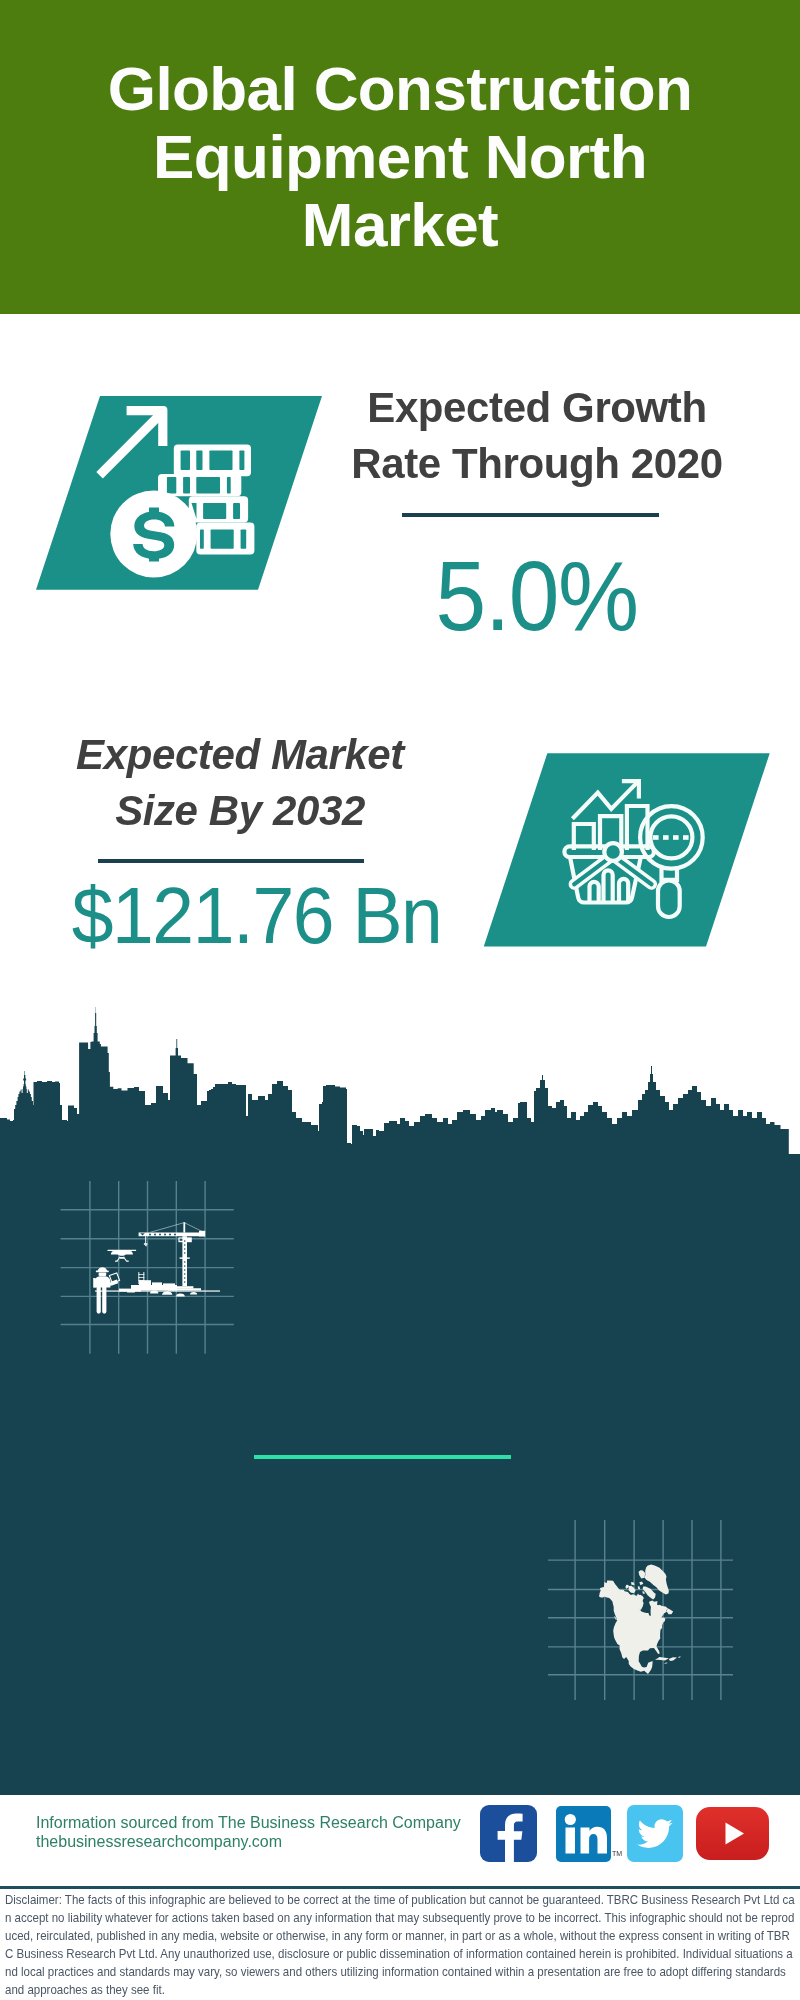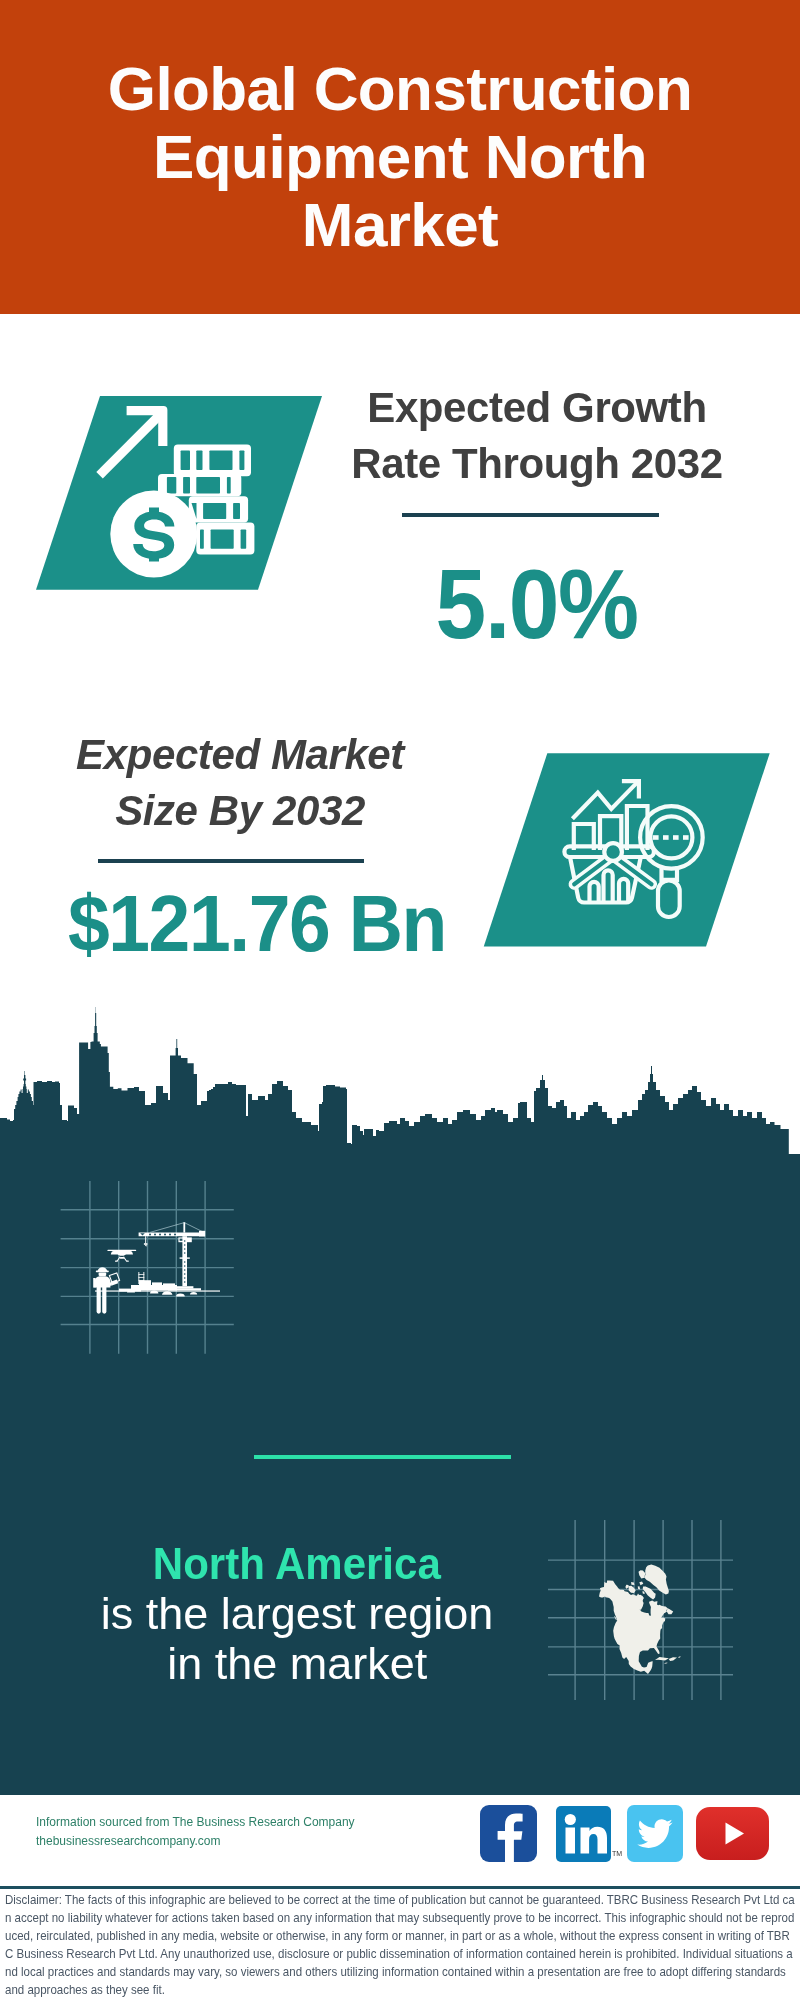--- a/index.html
+++ b/index.html
@@ -1,45 +1,45 @@
 <!DOCTYPE html>
 <html><head>
 <meta charset="utf-8">
 <title>Infographic</title>
 <style>
   html,body{margin:0;padding:0;}
   body{width:800px;height:2000px;background:#ffffff;font-family:"Liberation Sans",sans-serif;overflow:hidden;}
   .page{position:relative;width:800px;height:2000px;background:#fff;}
 
   
-  .header{position:absolute;left:0;top:0;width:800px;height:314px;background:#c2410c;}
+  .header{position:absolute;left:0;top:0;width:800px;height:314px;background:#4d7c0f;}
   .header-title{position:absolute;left:0;top:55px;width:800px;margin:0;color:#fdfdfd;
     font-size:62px;font-weight:bold;text-align:center;line-height:68px;letter-spacing:-0.6px;}
 
   .stat-label{position:absolute;color:#404040;font-size:42px;font-weight:bold;line-height:56px;text-align:center;letter-spacing:-0.4px;}
   .stat-rule{position:absolute;height:4px;background:#1b4150;}
-  .stat-value{position:absolute;color:#1b8f88;font-weight:bold;text-align:center;letter-spacing:-1.5px;margin-top:8px;}
+  .stat-value{position:absolute;color:#1b8f88;font-weight:normal;text-align:center;letter-spacing:-1.5px;}
   .stat-value>span{display:inline-block;transform-origin:50% 50%;}
 
   
   .lower{position:absolute;left:0;top:1154px;width:800px;height:641px;background:#174250;}
   .skyline{position:absolute;left:0;top:1020px;width:800px;height:140px;}
 
   .msg{position:absolute;text-align:center;color:#ffffff;font-size:42px;line-height:48px;}
   .msg .sc{display:inline-block;transform:scaleX(0.957);transform-origin:50% 50%;}
   .msg .hl.sc{transform:scaleX(0.90);}
   .msg .hl{color:#2fe4ae;font-weight:bold;}
   .msg2{font-size:44px;line-height:50px;}
   .msg2 .sc{transform:scaleX(1.022);}
   .msg2 .hl.sc{transform:scaleX(0.955);}
   .mid-rule{position:absolute;height:4.2px;background:#2ce0a8;}
 
   
   .footer{position:absolute;left:0;top:0;width:800px;height:2000px;background:transparent;pointer-events:none;}
-  .src-text{position:absolute;left:36px;top:1813px;color:#2e8068;font-size:12px;line-height:19.2px;white-space:nowrap;}
+  .src-text{position:absolute;left:36px;top:1813px;color:#2e8068;font-size:16px;line-height:19.2px;white-space:nowrap;}
   .disclaimer{position:absolute;left:5px;top:1891px;width:893px;color:#4a5765;font-size:13px;line-height:18.1px;
      transform:scaleX(0.8847);transform-origin:0 0;word-break:break-all;}
   .footer-rule{position:absolute;left:0;top:1886px;width:800px;height:2.5px;background:#1d4f5f;}
   .social{position:absolute;}
 </style>
 </head>
 <body>
 
 <div class="page">
 
@@ -95,21 +95,21 @@
           </g>
         </g>
 
         <g>
           <circle cx="153.8" cy="534" r="43.5" fill="#ffffff"></circle>
           <path d="M149 507.5 h10 v7 h-10 z M149 554 h10 v7.5 h-10 z" fill="#1b9089"></path>
           <path d="M153.9 511.5 c-11.6 0 -19.6 6.2 -19.6 14.4 c0 8.0 6.3 12.1 18.2 13.5 c8.9 1.0 11.8 2.6 11.8 5.9 c0 3.6 -4.3 6.0 -10.6 6.0 c-6.8 0 -10.9 -2.7 -11.1 -7.2 h-9.4 c0.3 8.9 7.9 14.9 20.7 14.9 c12.3 0 20.3 -5.6 20.3 -14.1 c0 -8.0 -5.6 -12.0 -18.3 -13.5 c-9.3 -1.1 -11.8 -2.6 -11.8 -5.9 c0 -3.6 4.0 -6.1 10.0 -6.1 c6.5 0 10.5 2.7 10.9 7.0 h9.4 c-0.3 -8.6 -7.8 -14.9 -20.5 -14.9 z" fill="#1b9089"></path>
         </g>
       </g>
     </svg>
-    <div class="stat-label" style="left:317px;top:380px;width:440px;"><span>Expected Growth</span><br><span>Rate Through 2032</span></div>
+    <div class="stat-label" style="left:317px;top:380px;width:440px;"><span>Expected Growth</span><br><span>Rate Through 2020</span></div>
     <div class="stat-rule" style="left:402px;top:512.5px;width:257px;height:4px;"></div>
     <div class="stat-value" style="left:317px;top:547px;width:440px;font-size:98px;line-height:98px;"><span style="transform:scaleX(0.93)">5.0%</span></div>
   </div>
 
   <div class="lower"></div>
   <svg class="skyline" style="position:absolute;left:0;top:1000px;width:800px;height:175px;" viewBox="0 1000 800 175" preserveAspectRatio="none">
     <path fill="#174250" d="M0,1170 L0,1118 L7,1118 L7,1119.5 L10,1119.5 L10,1121 L13,1121 L13,1120 L14,1120 L14,1109 L15.2,1109 L15.2,1105 L16.4,1105 L16.4,1101 L17.6,1101 L17.6,1097 L18.4,1097 L18.4,1094 L19.4,1094 L19.4,1091.5 L20.6,1091.5 L20.6,1089.5 L21.6,1089.5 L21.6,1093 L22.6,1093 L22.6,1089 L23.0,1089 L23.0,1086.5 L23.6,1086.5 L23.6,1084 L24.0,1084 L24.0,1080.5 L23.2,1080.5 L23.2,1078.5 L24.0,1078.5 L24.0,1075 L24.4,1075 L24.4,1071.0 L24.9,1071.0 L24.9,1075 L25.4,1075 L25.4,1078.5 L26.1,1078.5 L26.1,1080.5 L25.4,1080.5 L25.4,1084 L25.8,1084 L25.8,1086.5 L26.4,1086.5 L26.4,1089 L26.8,1089 L26.8,1093 L27.8,1093 L27.8,1089.5 L28.8,1089.5 L28.8,1091.5 L29.9,1091.5 L29.9,1094 L30.9,1094 L30.9,1097 L31.8,1097 L31.8,1101 L33.0,1101 L33.0,1105 L33.5,1105 L33.5,1082 L37,1082 L37,1081 L42,1081 L42,1082 L47,1082 L47,1081 L52,1081 L52,1082 L55,1082 L55,1081.5 L59,1081.5 L59,1083 L60,1083 L60,1105 L62,1105 L62,1120 L67,1120 L67,1121 L68,1121 L68,1105.5 L74,1105.5 L74,1108 L77,1108 L77,1114 L79.1,1114 L79.1,1042.5 L88.1,1042.5 L88.1,1048.9 L90.4,1048.9 L90.4,1042.1 L91.5,1042.1 L91.5,1041.4 L93.6,1041.4 L93.6,1033 L94.5,1033 L94.5,1026 L95.1,1026 L95.1,1013 L95.5,1013 L95.5,1007 L95.8,1007 L95.8,1013 L96.2,1013 L96.2,1026 L96.8,1026 L96.8,1033 L97.6,1033 L97.6,1041.4 L99.8,1041.4 L99.8,1044 L100.9,1044 L100.9,1046.6 L107.6,1046.6 L107.6,1053 L108.8,1053 L108.8,1072.1 L109.9,1072.1 L109.9,1086.8 L113.3,1086.8 L113.3,1089 L117.8,1089 L117.8,1088.3 L121.5,1088.3 L121.5,1090.5 L127.5,1090.5 L127.5,1088 L134,1088 L134,1087 L139,1087 L139,1091 L145,1091 L145,1105 L151,1105 L151,1103 L156,1103 L156,1086 L163,1086 L163,1093 L168,1093 L168,1100 L170,1100 L170,1055.5 L175.6,1055.5 L175.6,1048 L176.4,1048 L176.4,1039 L177.2,1039 L177.2,1048 L178.0,1048 L178.0,1055.5 L181,1055.5 L181,1058 L187.5,1058 L187.5,1063.3 L193.7,1063.3 L193.7,1074 L197,1074 L197,1105 L201,1105 L201,1101 L207,1101 L207,1091 L209,1091 L209,1090 L211,1090 L211,1089 L213,1089 L213,1087 L215,1087 L215,1084 L228,1084 L228,1082 L232,1082 L232,1084 L236,1084 L236,1085 L246,1085 L246,1116 L248,1116 L248,1094 L252,1094 L252,1100 L258,1100 L258,1096 L265,1096 L265,1100 L268,1100 L268,1094 L272,1094 L272,1084 L277,1084 L277,1081 L283,1081 L283,1086 L288,1086 L288,1090 L292,1090 L292,1112 L296,1112 L296,1118 L302,1118 L302,1122 L311,1122 L311,1125 L318,1125 L318,1131 L319,1131 L319,1104 L322,1104 L322,1102 L323,1102 L323,1086 L326,1086 L326,1085 L335,1085 L335,1086.5 L340,1086.5 L340,1087.5 L346,1087.5 L346,1089 L347,1089 L347,1143 L351,1143 L351,1144 L352,1144 L352,1125 L357,1125 L357,1126 L360,1126 L360,1131 L363,1131 L363,1135 L364,1135 L364,1129 L373,1129 L373,1136 L376,1136 L376,1130 L379,1130 L379,1131 L384,1131 L384,1123 L389,1123 L389,1121 L397,1121 L397,1124 L400,1124 L400,1118 L405,1118 L405,1121 L409,1121 L409,1126 L414,1126 L414,1122 L420,1122 L420,1116 L425,1116 L425,1114 L432,1114 L432,1118 L437,1118 L437,1122 L443,1122 L443,1118 L448,1118 L448,1124 L452,1124 L452,1120 L457,1120 L457,1112 L463,1112 L463,1110 L470,1110 L470,1114 L476,1114 L476,1120 L481,1120 L481,1116 L485,1116 L485,1110 L491,1110 L491,1108 L495,1108 L495,1112 L497,1112 L497,1110 L503,1110 L503,1114 L508,1114 L508,1122 L513,1122 L513,1118 L518,1118 L518,1103 L520,1103 L520,1102 L527,1102 L527,1118 L531,1118 L531,1122 L534,1122 L534,1091 L536,1091 L536,1088 L540,1088 L540,1080 L542,1080 L542,1075 L543,1075 L543,1080 L545,1080 L545,1088 L548,1088 L548,1106 L552,1106 L552,1108 L556,1108 L556,1102 L560,1102 L560,1100 L564,1100 L564,1106 L567,1106 L567,1118 L571,1118 L571,1112 L576,1112 L576,1120 L580,1120 L580,1116 L584,1116 L584,1112 L588,1112 L588,1105 L593,1105 L593,1102 L598,1102 L598,1106 L602,1106 L602,1112 L607,1112 L607,1118 L612,1118 L612,1124 L617,1124 L617,1118 L622,1118 L622,1112 L627,1112 L627,1116 L632,1116 L632,1110 L638,1110 L638,1100 L642,1100 L642,1094 L645,1094 L645,1090 L648,1090 L648,1082 L650,1082 L650,1074 L651,1074 L651,1066 L652,1066 L652,1074 L653,1074 L653,1082 L656,1082 L656,1090 L660,1090 L660,1096 L665,1096 L665,1102 L669,1102 L669,1110 L673,1110 L673,1104 L678,1104 L678,1098 L683,1098 L683,1094 L688,1094 L688,1090 L692,1090 L692,1086 L697,1086 L697,1092 L701,1092 L701,1100 L706,1100 L706,1106 L711,1106 L711,1098 L716,1098 L716,1104 L720,1104 L720,1110 L724,1110 L724,1104 L729,1104 L729,1110 L733,1110 L733,1116 L738,1116 L738,1110 L743,1110 L743,1116 L747,1116 L747,1112 L752,1112 L752,1118 L757,1118 L757,1112 L762,1112 L762,1118 L766,1118 L766,1124 L770,1124 L770,1122 L774.5,1122 L774.5,1125 L780.5,1125 L780.5,1129 L788.8,1129 L788.8,1154 L800,1154 L800,1170 Z"></path>
   </svg>
 
   <svg style="position:absolute;left:50px;top:1175px;" width="195" height="185" viewBox="50 1175 195 185">
@@ -214,25 +214,20 @@
   <div class="mid-rule" style="left:254px;top:1455px;width:257px;height:4.2px;"></div>
 
   <svg style="position:absolute;left:545px;top:1515px;" width="190" height="190" viewBox="545 1515 190 190">
     <g stroke="#5a8290" stroke-width="1.4">
       <path d="M575.1 1520 V1700 M604.7 1520 V1700 M634.1 1520 V1700 M663.1 1520 V1700 M692.0 1520 V1700 M720.9 1520 V1700"></path>
       <path d="M548 1560.1 H733 M548 1589.5 H733 M548 1617.8 H733 M548 1646.9 H733 M548 1674.7 H733"></path>
     </g>
     <path fill="#f0f0ea" fill-rule="evenodd" d="M604.3,1582.8 L603.9,1581.9 L605.2,1582.4 L606.2,1583.0 L606.9,1582.5 L607.1,1580.5 L609.3,1580.5 L613.1,1580.7 L613.8,1582.0 L615.4,1584.6 L617.1,1586.5 L618.3,1588.2 L620.0,1589.7 L622.3,1589.7 L623.8,1589.9 L624.6,1591.3 L625.8,1591.4 L628.0,1592.1 L629.2,1593.7 L631.0,1595.0 L633.0,1594.3 L634.9,1595.3 L636.9,1595.8 L638.0,1593.4 L639.1,1594.9 L640.3,1594.7 L642.5,1595.9 L643.9,1597.9 L643.0,1599.5 L642.7,1601.1 L643.6,1603.1 L642.8,1606.2 L640.9,1610.0 L639.5,1609.0 L641.4,1611.4 L644.3,1612.4 L646.6,1612.9 L648.4,1612.9 L649.3,1615.6 L650.9,1615.8 L650.6,1613.0 L650.6,1610.1 L650.9,1607.0 L649.2,1603.1 L649.1,1601.7 L652.2,1600.5 L654.3,1601.8 L656.8,1601.3 L657.5,1601.3 L657.0,1604.4 L658.2,1605.3 L659.4,1604.7 L661.5,1605.8 L663.4,1606.3 L665.6,1606.4 L668.2,1608.7 L666.7,1610.1 L666.0,1612.2 L664.2,1613.3 L662.3,1616.0 L661.2,1617.7 L663.3,1617.4 L665.3,1618.6 L664.9,1621.2 L663.7,1621.8 L662.6,1623.9 L662.0,1625.7 L662.1,1627.9 L660.6,1629.6 L660.3,1631.7 L660.1,1634.7 L660.2,1638.5 L658.6,1640.8 L657.1,1644.0 L656.5,1646.4 L659.1,1651.0 L659.7,1653.6 L658.2,1654.1 L655.8,1650.4 L653.9,1647.9 L649.9,1648.2 L648.0,1650.5 L645.6,1650.6 L642.8,1650.4 L640.0,1652.1 L638.9,1655.9 L638.7,1661.2 L641.9,1666.8 L644.0,1667.6 L646.6,1666.9 L648.2,1662.7 L651.2,1661.4 L652.7,1661.3 L652.2,1666.5 L651.6,1668.6 L650.7,1670.3 L648.0,1674.0 L644.2,1670.8 L640.8,1671.7 L638.0,1670.7 L633.9,1669.1 L630.6,1666.5 L628.8,1664.1 L628.7,1660.9 L626.2,1656.9 L624.1,1658.9 L622.4,1657.4 L621.2,1653.1 L619.5,1649.0 L619.7,1645.6 L617.4,1644.0 L615.5,1640.6 L614.6,1638.7 L613.9,1636.3 L613.2,1630.8 L613.9,1627.3 L615.6,1623.1 L617.2,1620.5 L616.1,1617.1 L614.9,1614.4 L613.7,1610.8 L613.7,1606.9 L613.0,1604.2 L612.4,1601.5 L610.8,1599.6 L609.1,1597.9 L607.0,1597.6 L605.6,1597.3 L605.0,1596.4 L602.8,1597.5 L601.0,1597.6 L599.0,1596.5 L599.8,1592.4 L600.7,1590.4 L599.9,1588.3 L601.7,1587.4 L604.0,1586.9 L604.1,1585.0 Z M644.3,1577.4 L645.2,1574.0 L645.3,1570.2 L646.2,1567.2 L647.8,1565.6 L651.3,1564.5 L655.3,1565.7 L659.5,1567.7 L662.8,1570.9 L665.3,1573.7 L666.5,1576.5 L665.9,1579.4 L666.7,1584.0 L668.9,1590.9 L668.4,1593.4 L665.8,1594.4 L662.3,1592.5 L659.2,1590.5 L656.4,1587.3 L653.4,1584.9 L649.8,1581.7 L646.6,1579.9 Z M643.1,1586.4 L645.6,1586.4 L648.3,1587.8 L650.8,1589.1 L654.4,1592.9 L655.7,1593.8 L655.1,1597.4 L653.1,1599.6 L650.2,1597.4 L647.6,1595.3 L645.3,1592.1 L642.7,1588.9 Z M628.9,1585.9 L631.3,1585.8 L633.9,1587.7 L635.7,1590.5 L634.0,1593.0 L631.0,1592.7 L628.6,1590.3 Z M626.3,1584.7 L628.5,1585.0 L628.8,1587.2 L626.2,1588.8 L625.4,1586.9 Z M638.5,1571.7 L640.5,1570.2 L642.9,1570.6 L645.7,1573.8 L644.4,1577.8 L641.3,1578.4 L639.3,1575.3 Z M639.3,1582.2 L642.0,1581.6 L643.3,1583.8 L640.5,1585.3 Z M631.1,1582.0 L633.9,1582.4 L634.4,1584.9 L631.4,1584.8 Z M637.7,1586.5 L639.4,1586.3 L640.2,1589.4 L638.2,1589.1 Z M642.3,1591.3 L644.1,1591.4 L644.9,1593.8 L642.9,1593.8 Z M665.9,1610.3 L668.5,1608.4 L673.2,1611.6 L671.4,1614.2 L668.5,1614.3 Z M614.0,1615.8 L615.7,1619.6 L617.0,1620.4 L615.3,1616.8 Z M655.0,1659.9 L659.5,1656.9 L665.0,1657.8 L668.9,1658.3 L665.0,1660.4 L658.1,1659.8 Z M668.7,1658.9 L673.0,1657.2 L677.0,1657.6 L673.2,1660.4 L670.1,1661.0 Z M678.3,1657.1 L680.4,1656.2 L680.5,1657.0 L678.8,1657.9 Z M664.4,1662.9 L667.4,1662.4 L667.2,1663.3 L664.8,1663.8 Z"></path>
   </svg>
 
-  <div class="msg msg2" style="left:37px;top:1539px;width:520px;">
-    <span class="sc hl">North America</span><br>
-    <span class="sc">is the largest region</span><br>
-    <span class="sc">in the market</span>
-  </div>
 
   <div class="footer">
     <div class="src-text"><span>Information sourced from The Business Research Company</span><br><span>thebusinessresearchcompany.com</span></div>
 
     <svg class="social" style="left:480px;top:1805px;" width="57" height="57" viewBox="0 0 57 57">
       <rect x="0" y="0" width="57" height="57" rx="9" fill="#1b4f9b"></rect>
       <path d="M33.9 57 V34.8 h7.4 l1.1 -8.6 h-8.5 v-5.5 c0 -2.5 0.7 -4.2 4.2 -4.2 l4.5 0 v-7.7 c-0.8 -0.1 -3.5 -0.3 -6.6 -0.3 c-6.5 0 -11 4 -11 11.3 v6.3 h-7.4 v8.6 h7.4 V57 z" fill="#ffffff"></path>
     </svg>
     <svg class="social" style="left:556px;top:1806px;" width="55" height="56" viewBox="0 0 55 56">
       <rect x="0" y="0" width="55" height="56" rx="5" fill="#0a7bb8"></rect>

